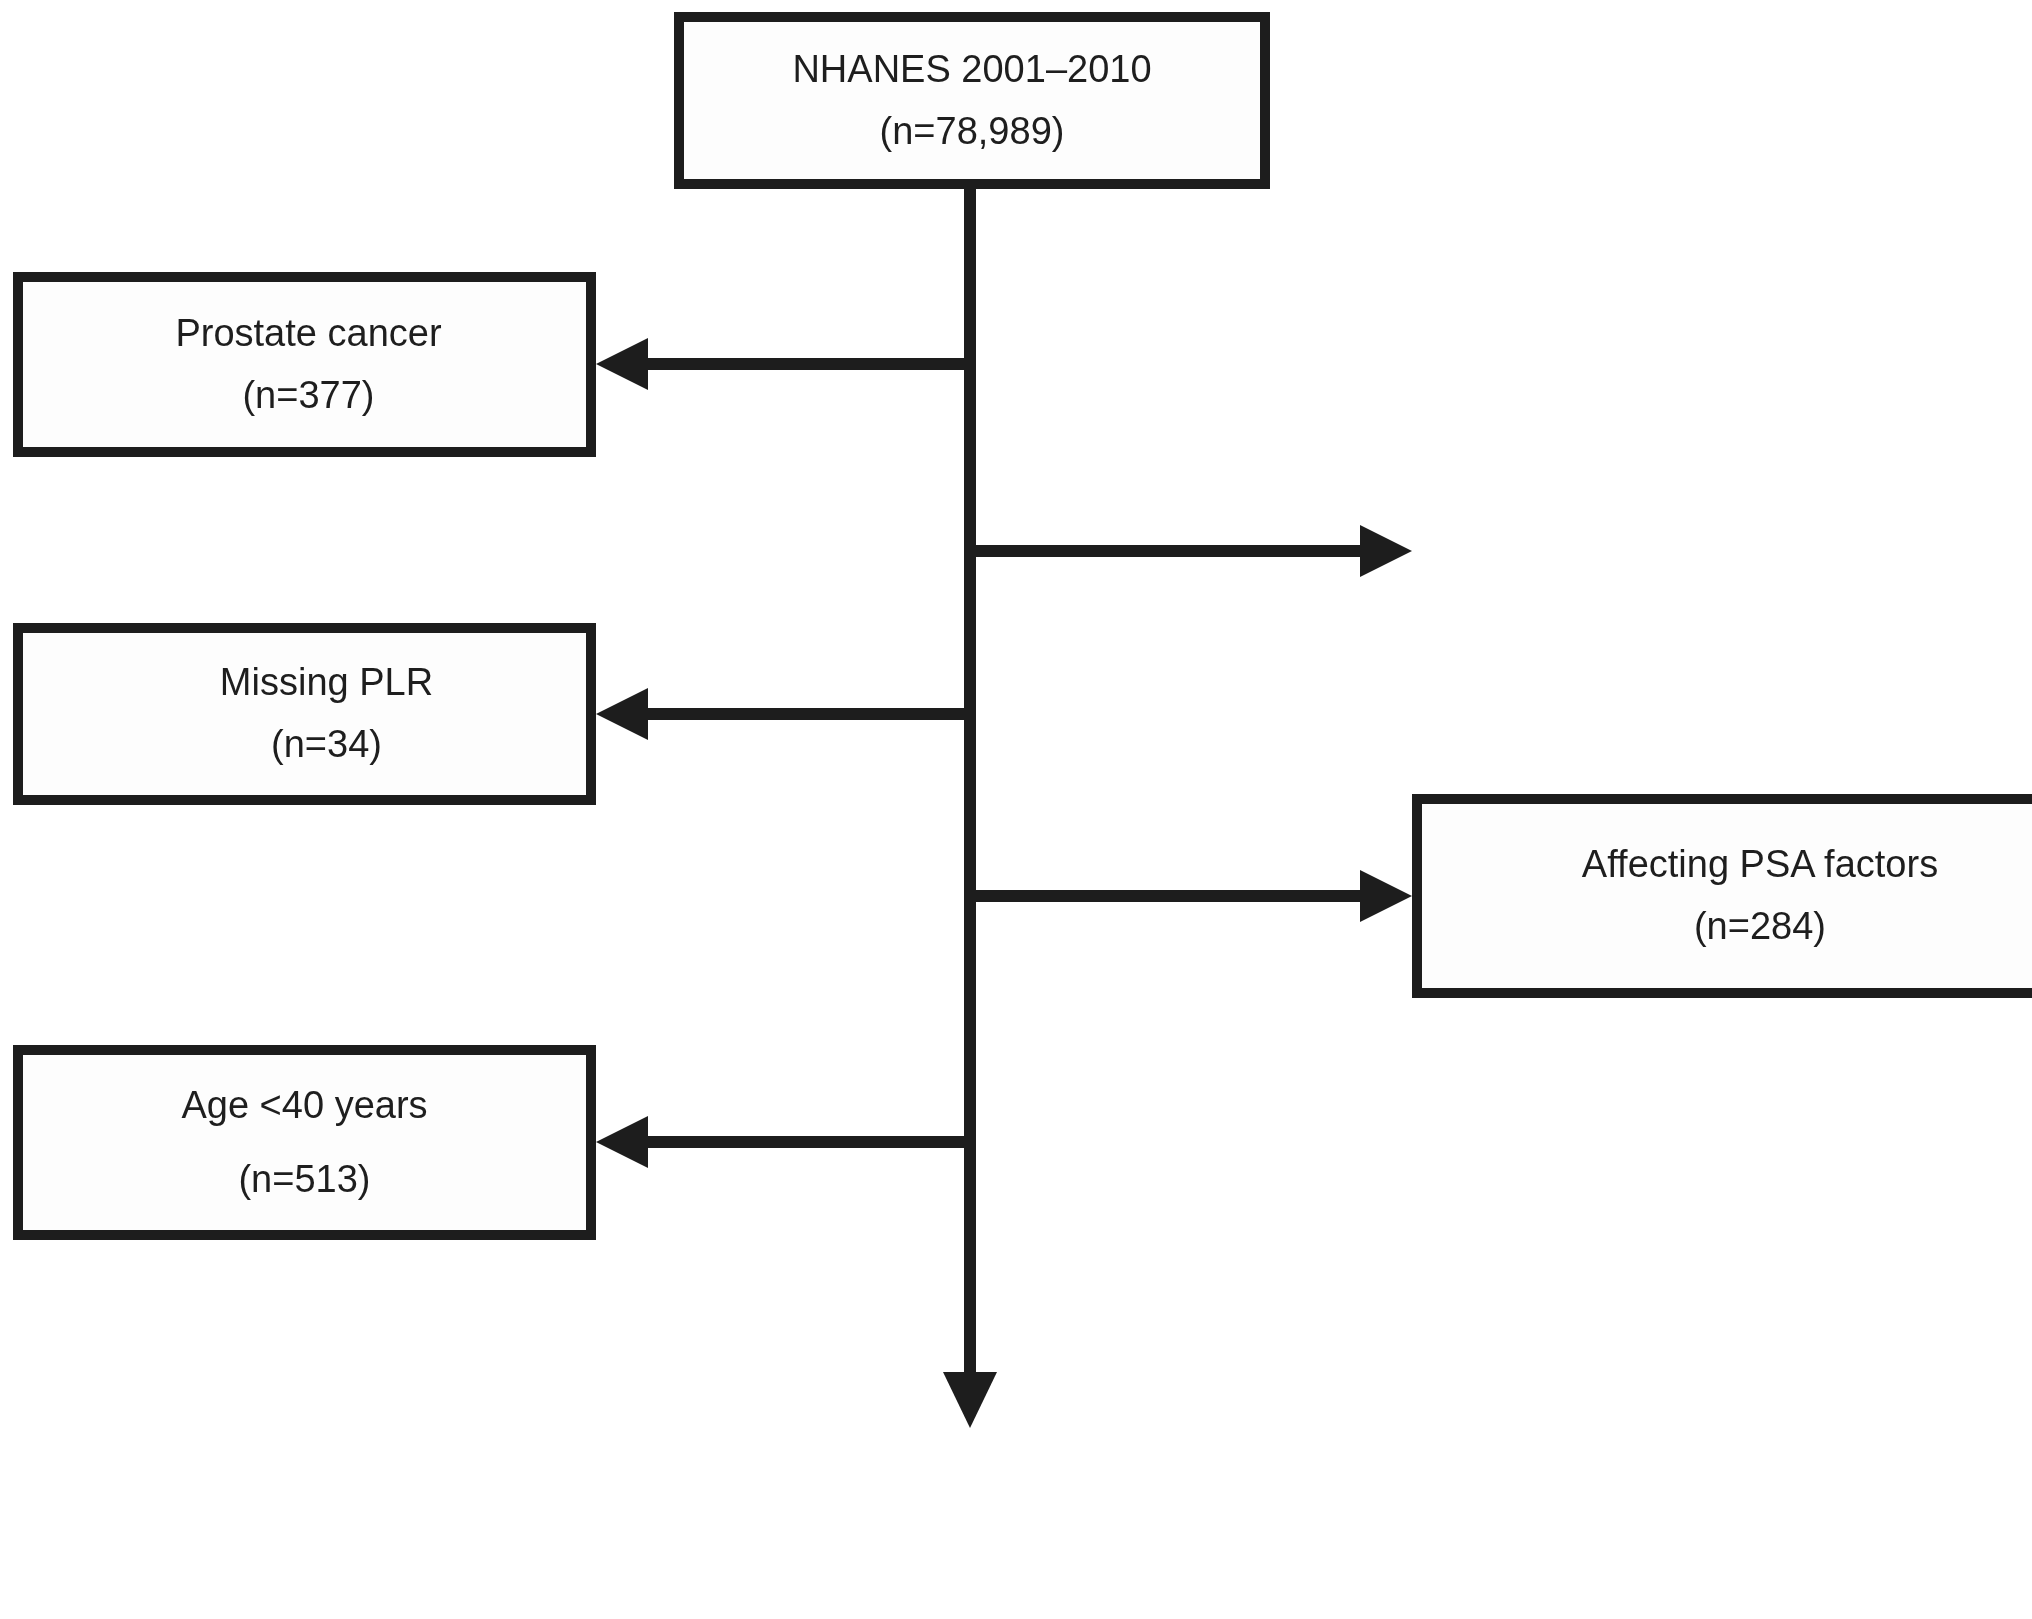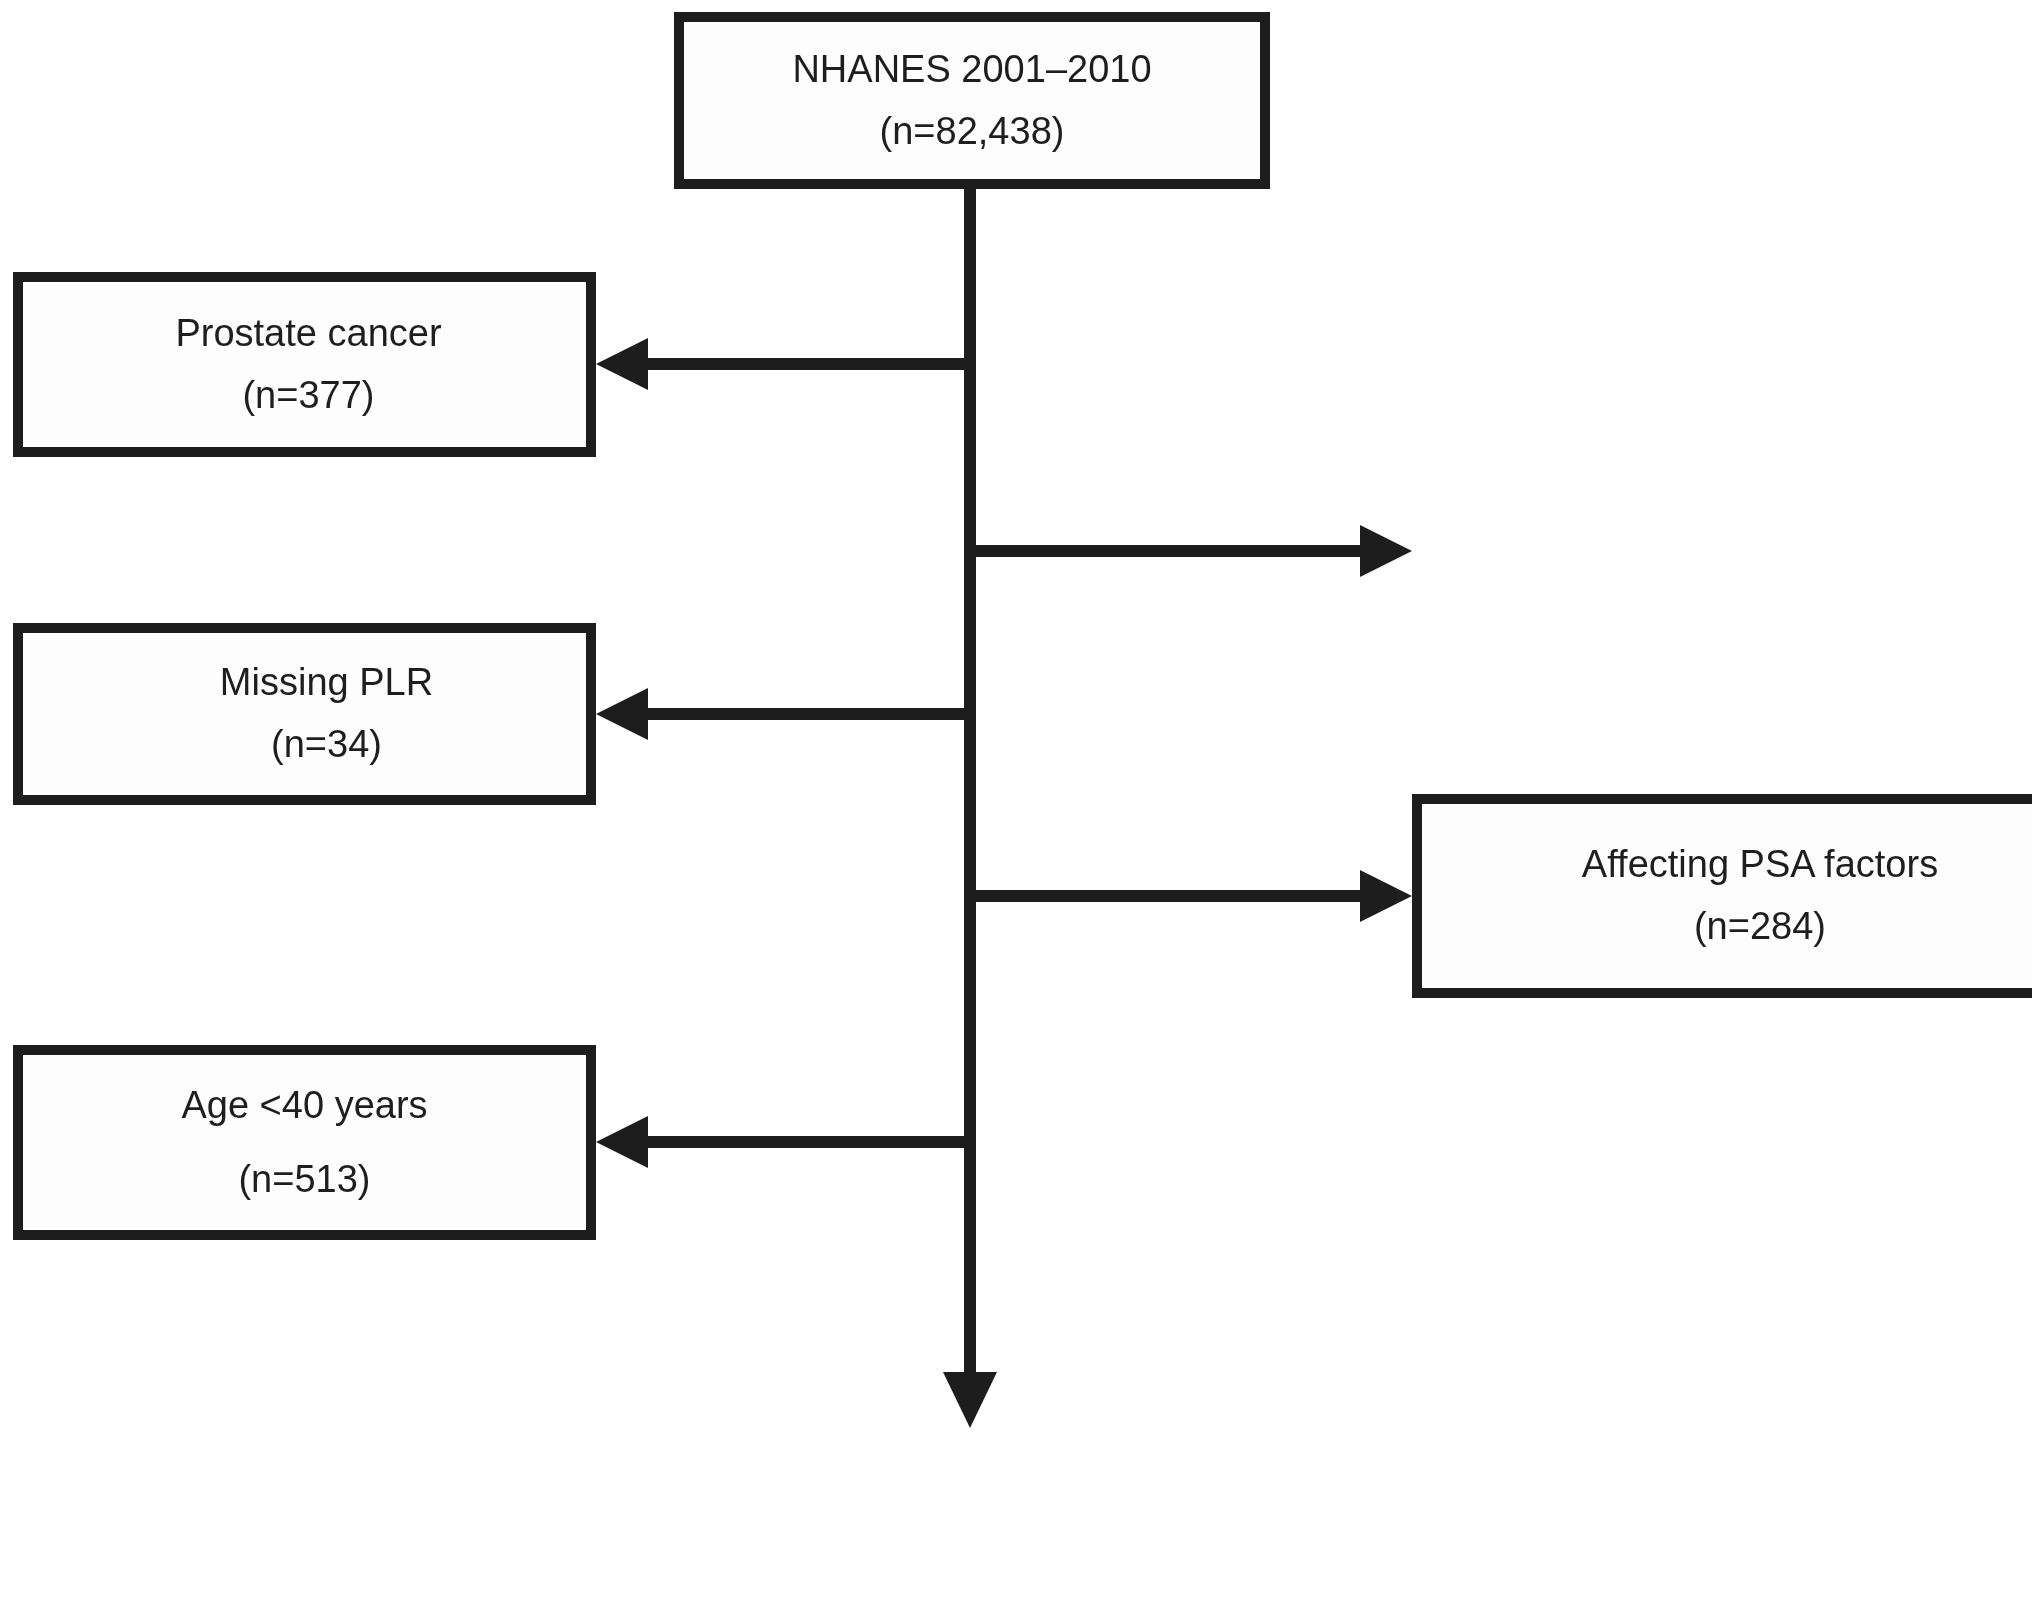--- a/index.html
+++ b/index.html
@@ -79,21 +79,21 @@
   <div class="tri tri-left" style="left:596px; top:1116px;"></div>
 
   <div class="line" style="left:976px; top:545px; width:386px; height:12px;"></div>
   <div class="tri tri-right" style="left:1360px; top:525px;"></div>
 
   <div class="line" style="left:976px; top:890px; width:386px; height:12px;"></div>
   <div class="tri tri-right" style="left:1360px; top:870px;"></div>
 
   <div class="box" style="left:674px; top:12px; width:596px; height:177px;">
     <div class="label">NHANES 2001–2010</div>
-    <div class="count">(n=82,438)</div>
+    <div class="count">(n=78,989)</div>
   </div>
 
   <div class="box" style="left:13px; top:272px; width:583px; height:185px;padding-left:8px;">
     <div class="label">Prostate cancer</div>
     <div class="count">(n=377)</div>
   </div>
 
 
   <div class="box" style="left:13px; top:623px; width:583px; height:182px;padding-left:44px;">
     <div class="label">Missing PLR</div>

